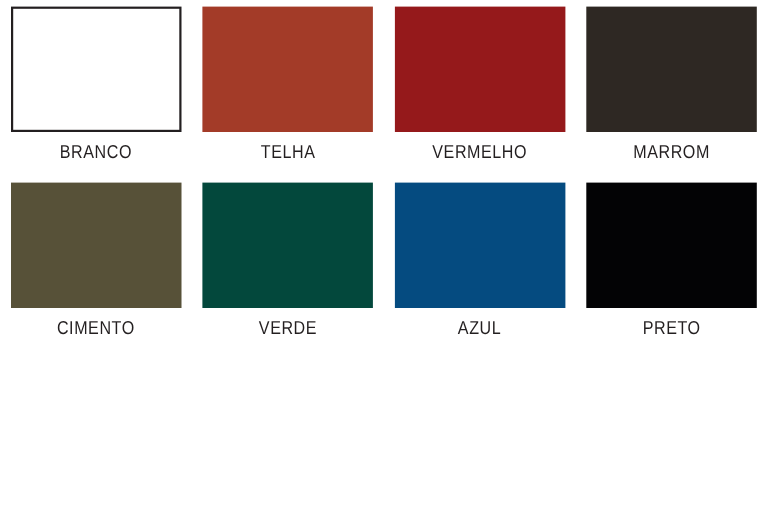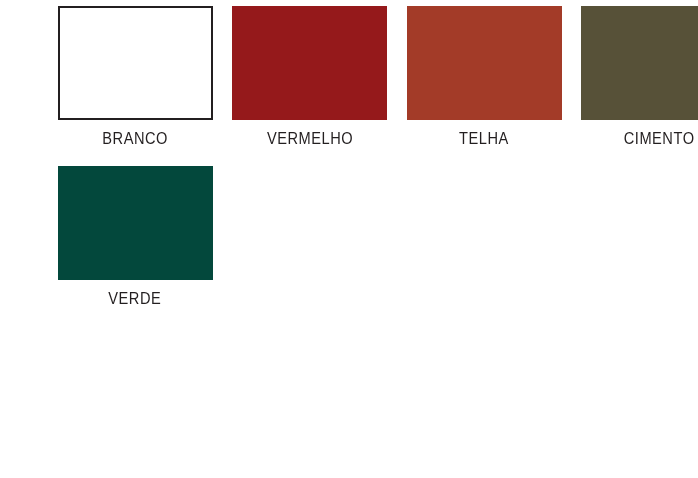--- a/index.html
+++ b/index.html
@@ -12,21 +12,20 @@
     background: #ffffff;
     font-family: "Liberation Sans", sans-serif;
     overflow: hidden;
   }
 
   #palette-sheet {
     position: relative;
     width: 698px;
     height: 478px;
     box-sizing: border-box;
-    padding-left: 48px;
   }
 
   .swatch-grid {
     display: grid;
     grid-template-columns: repeat(4, 174.5px);
     grid-template-rows: 160px 160px 158px;
     width: 698px;
     height: 478px;
   }
 
@@ -68,29 +67,41 @@
 </head>
 <body style="background: rgb(255, 255, 255);">
 
 <div id="palette-sheet">
   <div class="swatch-grid">
       <div class="swatch-cell">
         <div class="swatch-chip outlined" style="background: rgb(255, 255, 255);"></div>
         <div class="swatch-label" style="color: rgb(35, 31, 32);">BRANCO</div>
       </div>
       <div class="swatch-cell">
+        <div class="swatch-chip" style="background: rgb(163, 59, 40);"></div>
+        <div class="swatch-label" style="color: rgb(35, 31, 32);">TELHA</div>
+      </div>
+      <div class="swatch-cell">
         <div class="swatch-chip" style="background: rgb(149, 25, 27);"></div>
         <div class="swatch-label" style="color: rgb(35, 31, 32);">VERMELHO</div>
       </div>
       <div class="swatch-cell">
-        <div class="swatch-chip" style="background: rgb(163, 59, 40);"></div>
-        <div class="swatch-label" style="color: rgb(35, 31, 32);">TELHA</div>
+        <div class="swatch-chip" style="background: rgb(46, 40, 35);"></div>
+        <div class="swatch-label" style="color: rgb(35, 31, 32);">MARROM</div>
       </div>
       <div class="swatch-cell">
         <div class="swatch-chip" style="background: rgb(87, 81, 56);"></div>
         <div class="swatch-label" style="color: rgb(35, 31, 32);">CIMENTO</div>
       </div>
       <div class="swatch-cell">
         <div class="swatch-chip" style="background: rgb(3, 72, 60);"></div>
         <div class="swatch-label" style="color: rgb(35, 31, 32);">VERDE</div>
       </div>
+      <div class="swatch-cell">
+        <div class="swatch-chip" style="background: rgb(5, 75, 128);"></div>
+        <div class="swatch-label" style="color: rgb(35, 31, 32);">AZUL</div>
+      </div>
+      <div class="swatch-cell">
+        <div class="swatch-chip" style="background: rgb(3, 3, 5);"></div>
+        <div class="swatch-label" style="color: rgb(35, 31, 32);">PRETO</div>
+      </div>
     </div>
 </div>
 
 </body></html>

